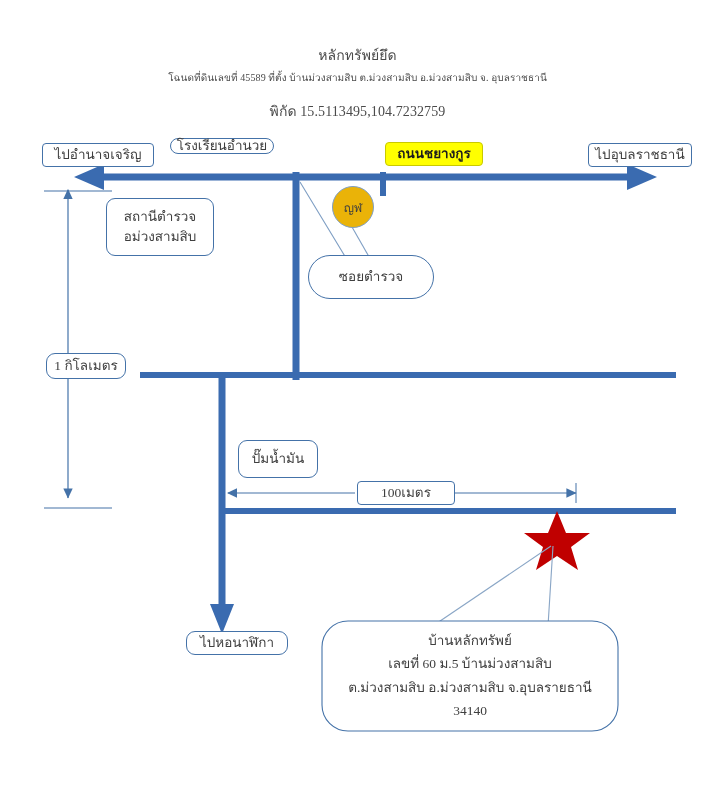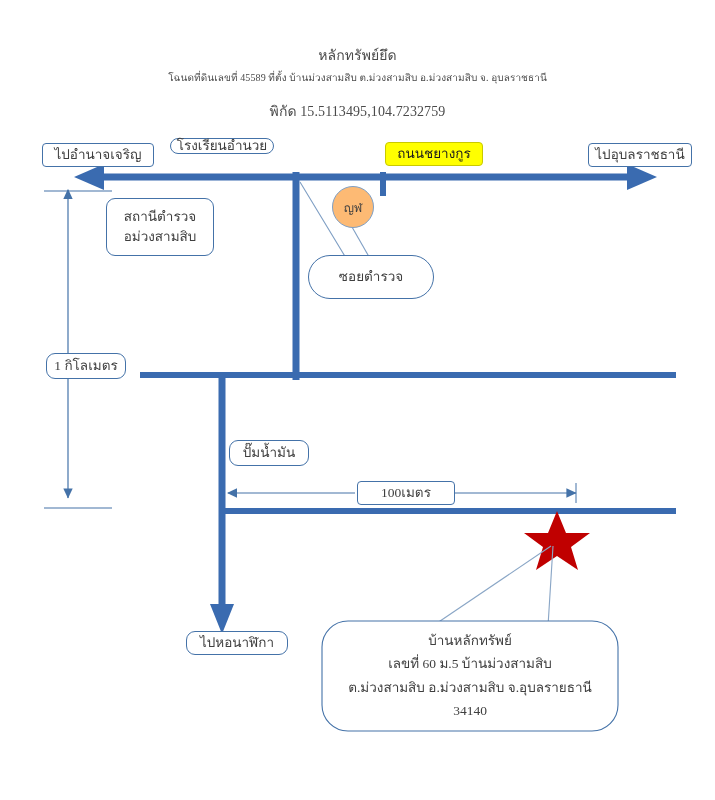--- a/index.html
+++ b/index.html
@@ -66,21 +66,21 @@
     background: #ffff00;
     border-color: #c9c900;
     color: #1d1d1d;
   }
 
   .circle-tag {
     position: absolute;
     box-sizing: border-box;
     border: 1px solid #7f9fc4;
     border-radius: 50%;
-    background: #fdba74;
+    background: #eab308;
     display: flex;
     align-items: center;
     justify-content: center;
     font-size: 12px;
     color: #3f3f3f;
   }
 
   
   #house-callout {
     position: absolute;
@@ -97,27 +97,27 @@
     font-size: 13.5px;
     color: #3f3f3f;
     text-align: center;
     line-height: 1.5;
   }
   #house-callout .line { white-space: nowrap; }
 
   
   #lbl-to-amnat     { left: 42px;  top: 143px; width: 112px; height: 24px; }
   #lbl-school       { left: 170px; top: 138px; width: 104px; height: 16px; }
-  #lbl-road-name    { left: 385px; top: 142px; width: 98px;  height: 24px; }
+  #lbl-road-name    { left: 385px; top: 142px; width: 98px;  height: 24px; font-weight: bold; }
   #lbl-to-ubon      { left: 588px; top: 143px; width: 104px; height: 24px; }
   #lbl-police       { left: 106px; top: 198px; width: 108px; height: 58px; }
   #lbl-soi          { left: 308px; top: 255px; width: 126px; height: 44px; }
   #tag-circle       { left: 332px; top: 186px; width: 42px;  height: 42px; }
   #lbl-km           { left: 46px;  top: 353px; width: 80px;  height: 26px; }
-  #lbl-gas          { left: 229px; top: 440px; width: 80px;  height: 26px; }
+  #lbl-gas          { left: 238px; top: 440px; width: 80px;  height: 38px; }
   #lbl-100m         { left: 357px; top: 481px; width: 98px;  height: 24px; }
   #lbl-to-clock     { left: 186px; top: 631px; width: 102px; height: 24px; }
 </style>
 </head>
 <body>
 
 <div id="page">
 
   <div class="heading" id="title-main">หลักทรัพย์ยึด</div>
   <div class="heading" id="title-sub">โฉนดที่ดินเลขที่ 45589 ที่ตั้ง บ้านม่วงสามสิบ ต.ม่วงสามสิบ อ.ม่วงสามสิบ จ. อุบลราชธานี</div>

